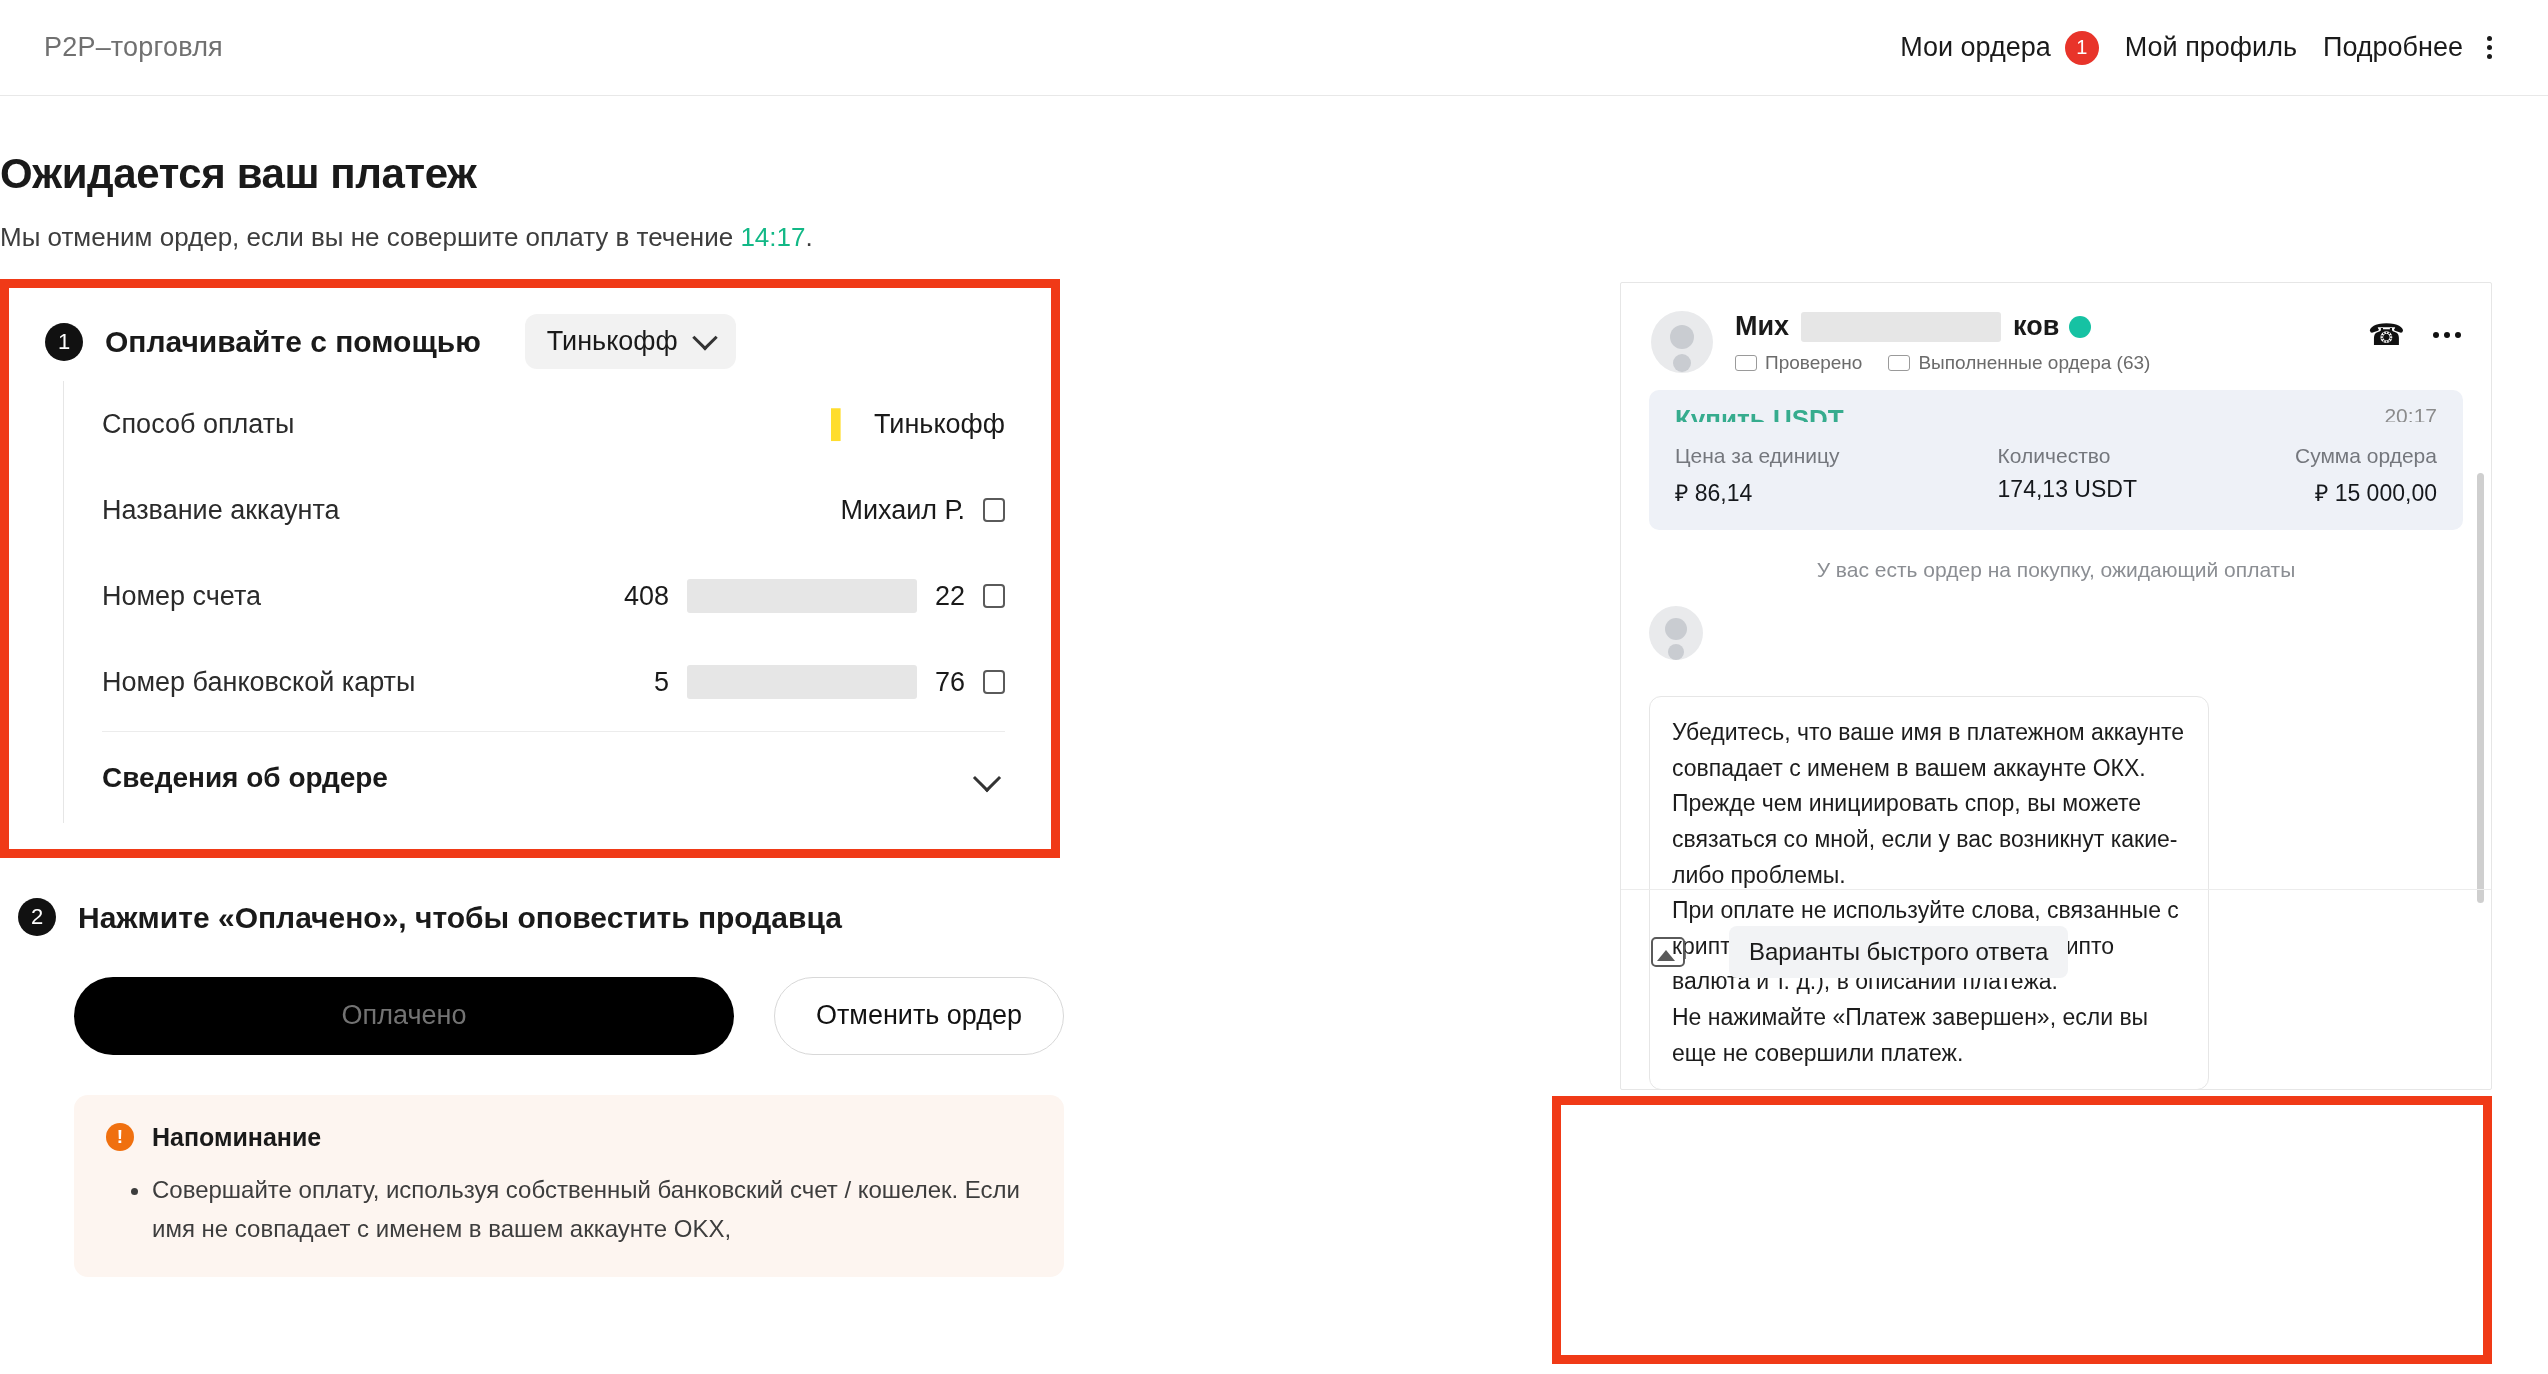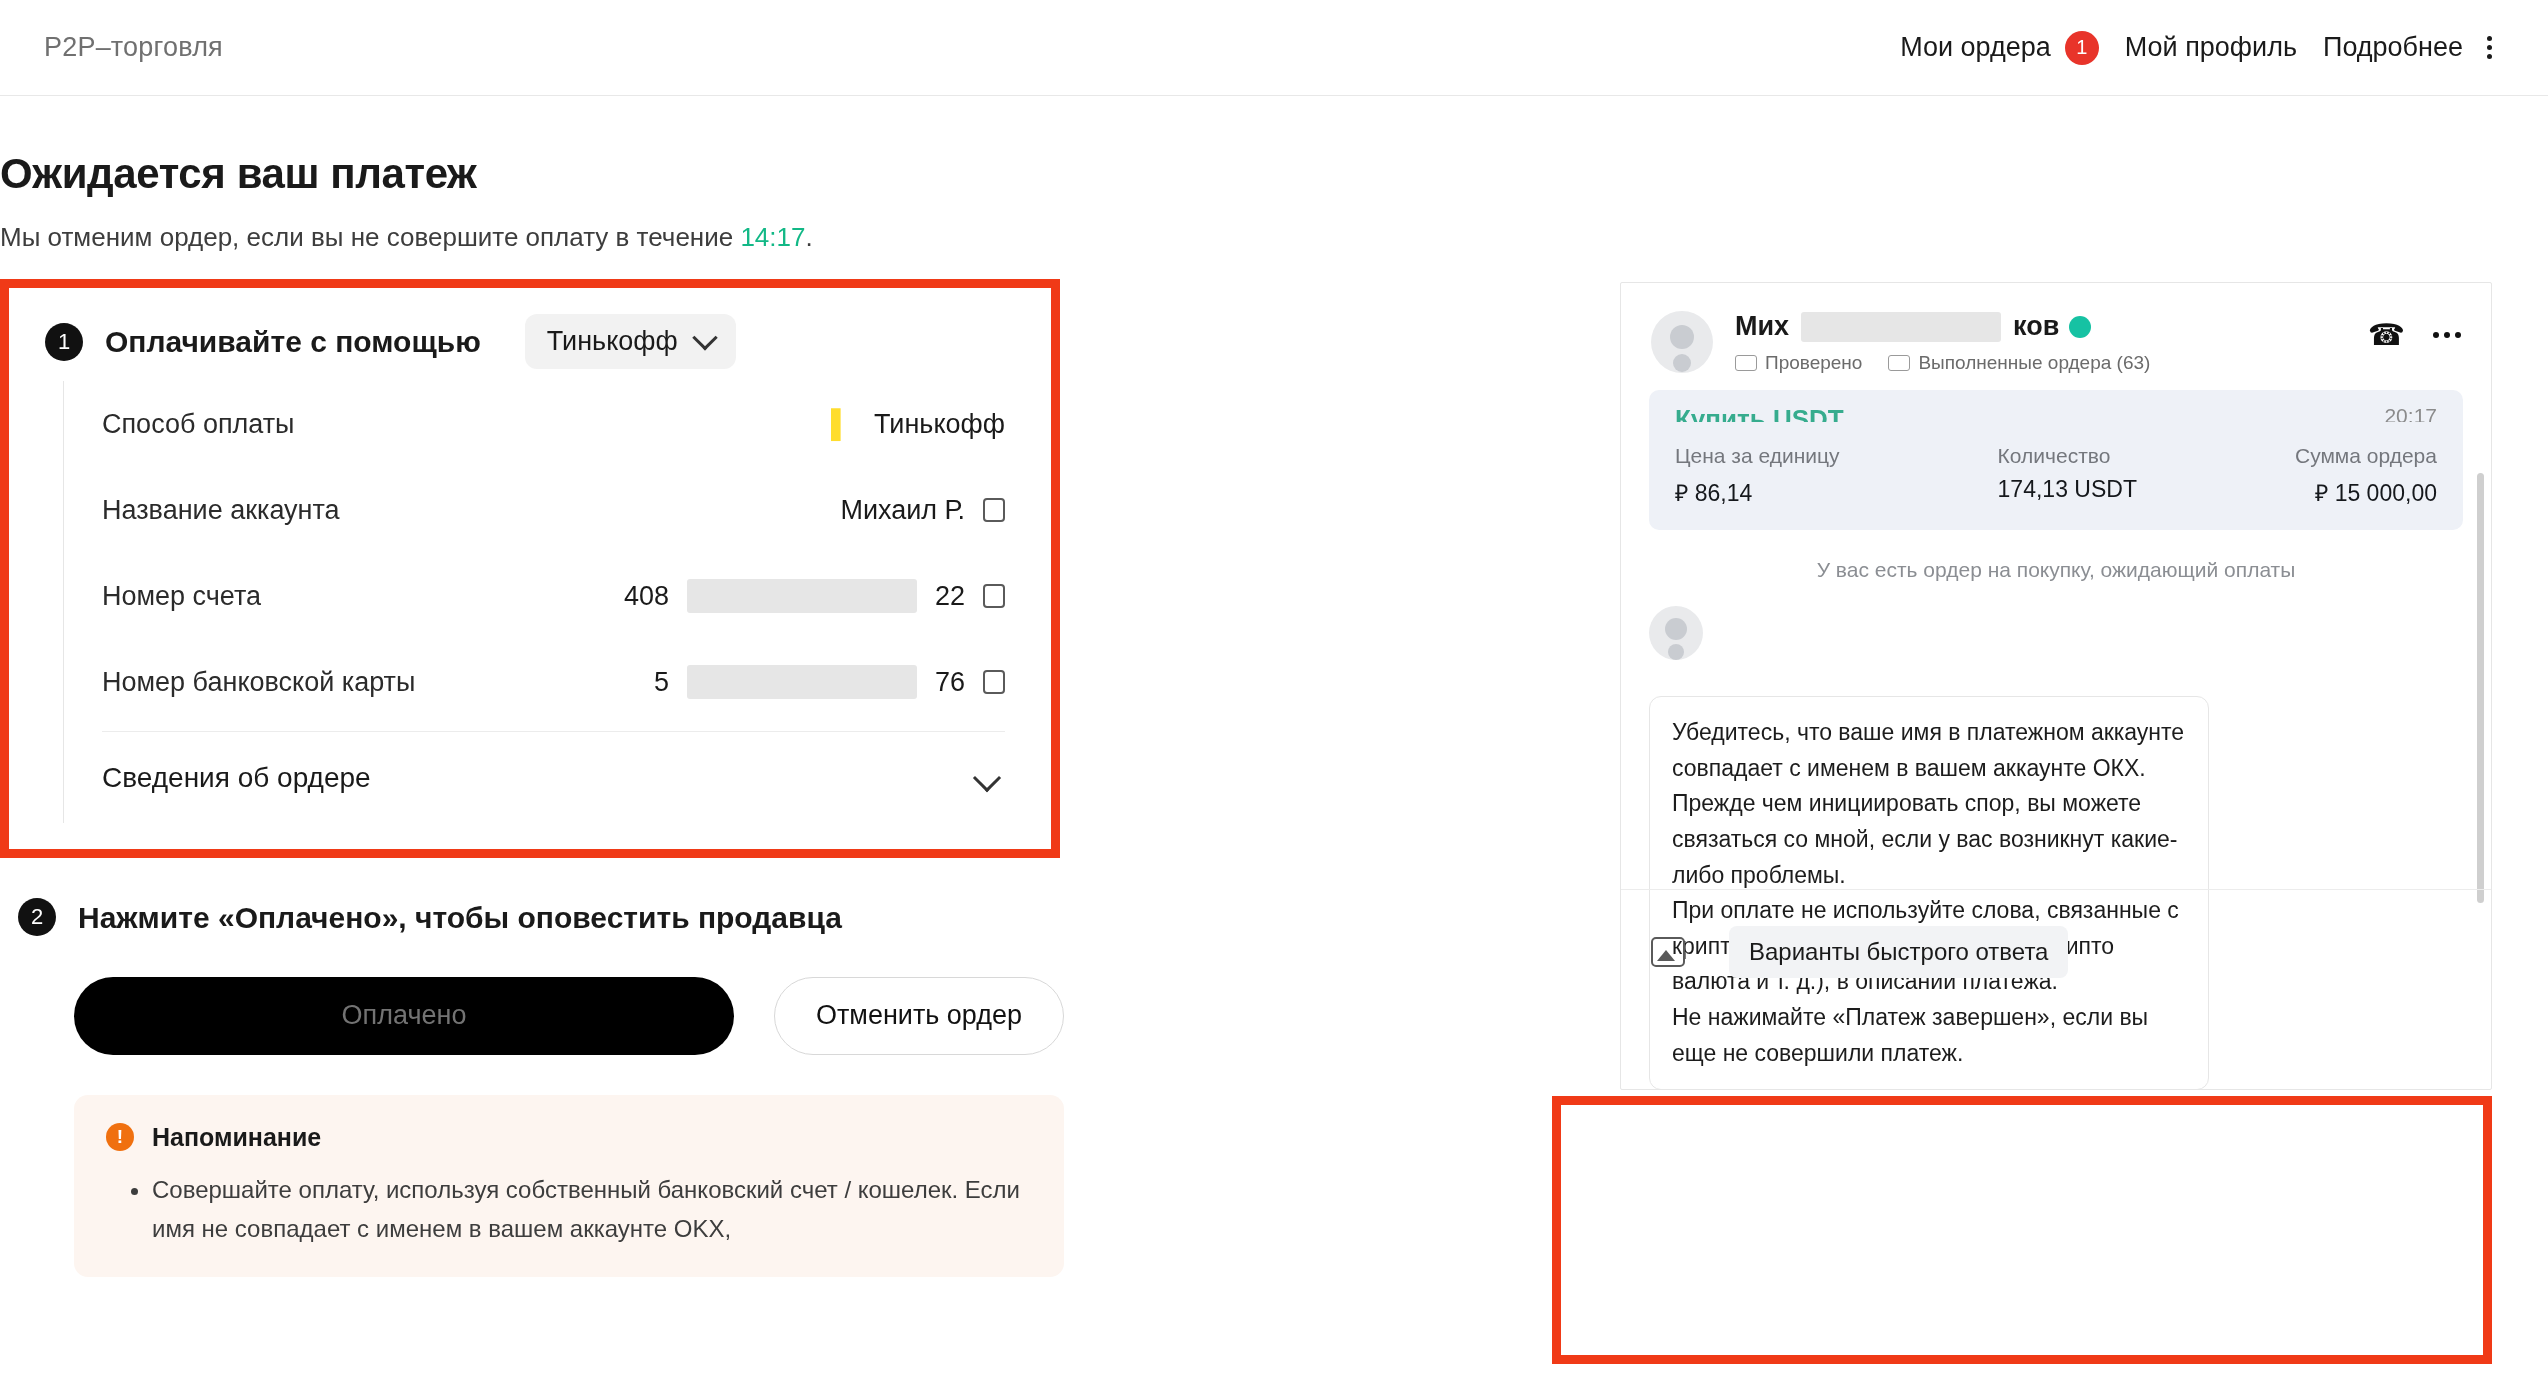--- a/index.html
+++ b/index.html
@@ -191,20 +191,21 @@
   }
   .details-row {
     display: flex;
     align-items: center;
     justify-content: space-between;
     height: 92px;
     font-size: 28px;
     border-top: 1px solid #ececec;
     margin-top: 6px;
     cursor: pointer;
+    font-weight: bold;
   }
   .chev-down {
     width: 20px; height: 20px;
     border-right: 3px solid #333;
     border-bottom: 3px solid #333;
     transform: rotate(45deg);
     margin-right: 8px;
   }
 
   .step2 {

